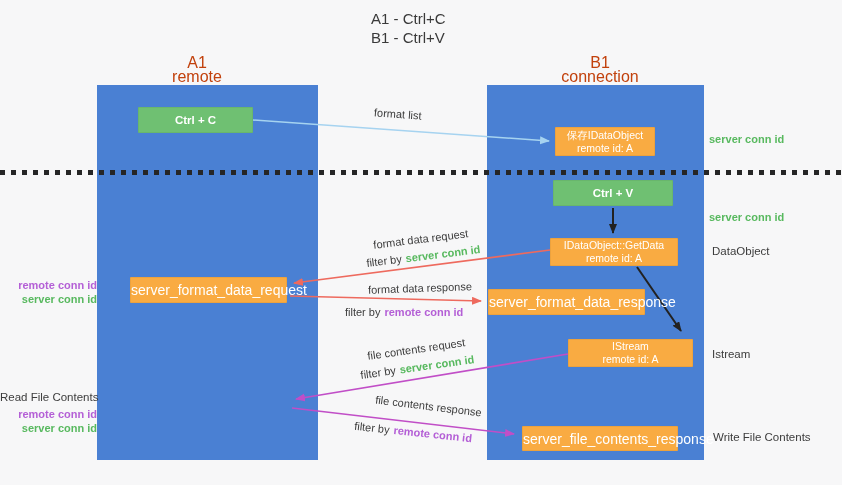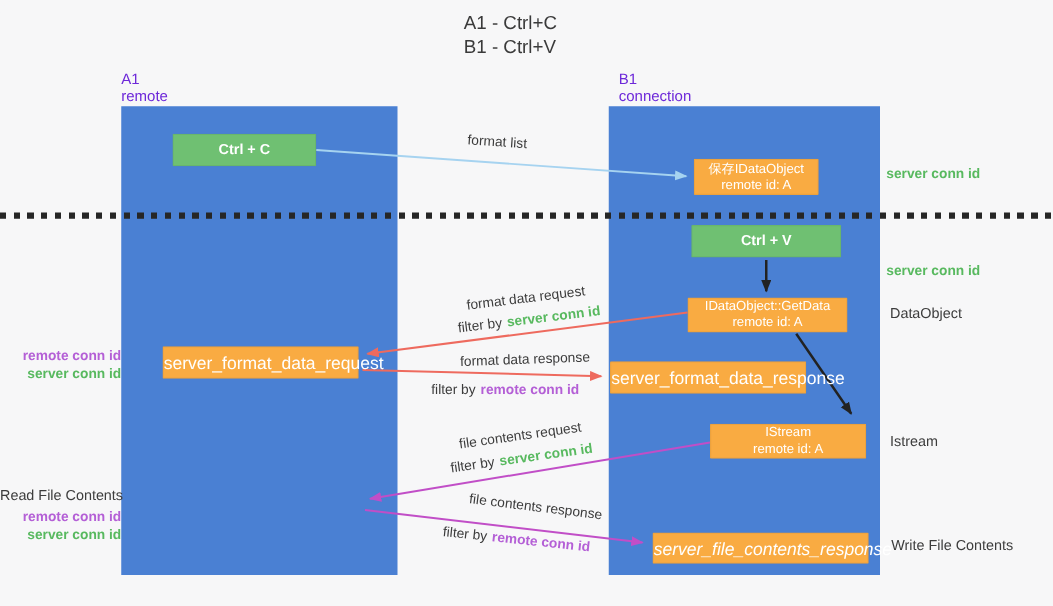--- a/index.html
+++ b/index.html
@@ -1,21 +1,21 @@
 <!DOCTYPE html>
 <html><head>
 <meta charset="utf-8">
 <style>
   html,body{margin:0;padding:0;background:#f7f7f8;}
   body{font-family:"Liberation Sans","DejaVu Sans",sans-serif;}
   .canvas{position:relative;width:842px;height:485px;background:#f7f7f8;overflow:hidden;border-radius:14px;}
 
   .title{position:absolute;left:371px;top:9px;font-size:15px;line-height:19px;color:#3a3a3a;}
 
-  .col-header{position:absolute;font-size:12px;line-height:14px;color:#6d28d9;text-align:left;}
+  .col-header{position:absolute;font-size:16px;line-height:14px;color:#c2410c;text-align:center;}
   .col-header.a{left:97px;top:56px;width:200px;}
   .col-header.b{left:495px;top:56px;width:210px;}
 
   .col{position:absolute;top:85px;height:375px;background:#4a80d3;}
   .col.a{left:97px;width:221px;}
   .col.b{left:487px;width:217px;}
 
   .dotted{position:absolute;left:0;top:170px;width:842px;height:5px;
     background:repeating-linear-gradient(90deg,#262626 0 5px,transparent 5px 11px);}
 
@@ -27,21 +27,21 @@
   .one-line{font-size:14px;}
 
   .n-ctrlc{left:138px;top:107px;width:115px;height:26px;}
   .n-ctrlv{left:553px;top:180px;width:120px;height:26px;}
   .n-save{left:555px;top:127px;width:100px;height:29px;}
   .n-getdata{left:550px;top:238px;width:128px;height:28px;align-items:center;}
   .n-istream{left:568px;top:339px;width:125px;height:28px;}
   .n-freq{left:130px;top:277px;width:157px;height:26px;}
   .n-fresp{left:488px;top:289px;width:157px;height:26px;}
   .n-fileq{left:128px;top:392px;width:161px;height:26px;}
-  .n-filer{left:522px;top:426px;width:173px;height:25px;font-style:italic;}
+  .n-filer{left:522px;top:426px;width:156px;height:25px;}
 
   svg.arrows{position:absolute;left:0;top:0;pointer-events:none;}
 
   .albl{position:absolute;font-size:11px;color:#3c3c3c;white-space:nowrap;}
   .g{color:#58b95f;font-weight:bold;}
   .p{color:#b45fd6;font-weight:bold;}
   .fb{margin-right:4px;}
 
   .side{position:absolute;font-size:11px;white-space:nowrap;}
   .side.dark{color:#3c3c3c;font-size:11.5px;}

